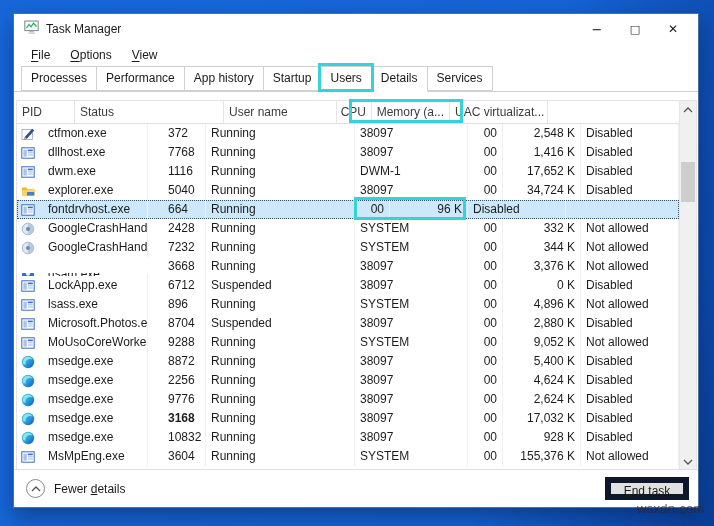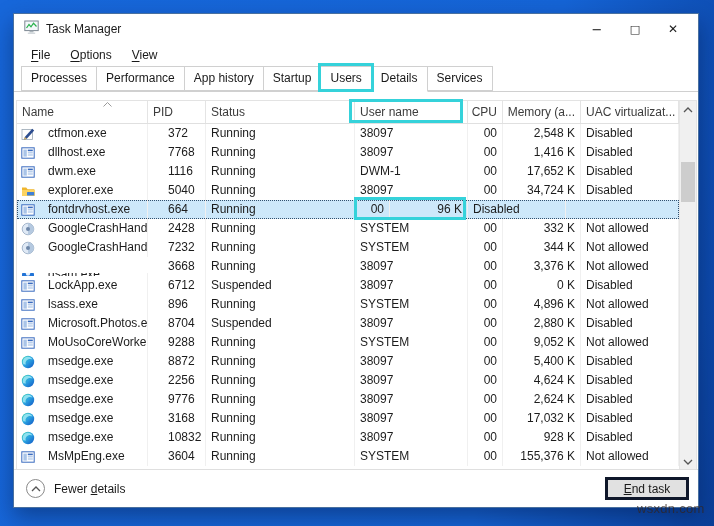--- a/index.html
+++ b/index.html
@@ -53,21 +53,21 @@
   .sbar{position:absolute;top:0;right:0;bottom:0;width:17px;background:#f0f0f0;border-left:1px solid #e6e6e6}
   .sb-btn{height:17px;display:flex;align-items:center;justify-content:center}
   .sb-down{position:absolute;bottom:0;left:0;right:0}
   .sb-thumb{position:absolute;left:1px;right:1px;top:61px;height:40px;background:#cdcdcd}
   
   .statusbar{position:absolute;left:0;right:0;bottom:0;height:38px;border-top:1px solid #dfdfdf;background:#fff;display:flex;align-items:center;justify-content:space-between;padding:0 9px;font-size:12px;color:#1a1a1a}
   .fewer{display:flex;align-items:center;gap:9px;cursor:default;padding-left:3px}
   .circ{width:19px;height:19px;border:1px solid #8a8a8a;border-radius:50%;display:flex;align-items:center;justify-content:center}
   .endtask{
     font-family:"Liberation Sans",sans-serif;font-size:12px;color:#1a1a1a;
-    width:84px;height:23px;background:#e1e1e1;border:3px solid #0f172a;cursor:default
+    width:84px;height:23px;background:#e1e1e1;border:6px solid #0f172a;cursor:default
   }
   
   .ann{position:absolute;border:3px solid #35d2da;pointer-events:none;z-index:30}
   #ann-tab{left:318px;top:63px;width:56px;height:29px}
   #ann-user{left:349px;top:99px;width:114px;height:24px}
   #ann-umfd{left:354px;top:197px;width:112px;height:23px}
   
   .watermark{position:absolute;left:637px;top:501px;z-index:40;font-size:13px;color:#32241f;opacity:.72;letter-spacing:.3px}
 </style>
 </head>
@@ -101,26 +101,20 @@
       <div class="tab">Performance</div>
       <div class="tab">App history</div>
       <div class="tab">Startup</div>
       <div class="tab">Users</div>
       <div class="tab active">Details</div>
       <div class="tab">Services</div>
     </div>
 
   <div class="listview">
     <div class="lv-header" id="lv-header">
-        <div class="hcell al" style="flex: 0 0 131px;">
-          <span>Name</span>
-          <span class="sort-glyph"><svg width="9" height="5" viewBox="0 0 9 5">
-              <polyline points="0.5,4.5 4.5,0.5 8.5,4.5" fill="none" stroke="#9a9a9a"></polyline>
-            </svg></span>
-        </div>
         <div class="hcell al" style="flex: 0 0 58px;">
           <span>PID</span>
         </div>
         <div class="hcell al" style="flex: 0 0 149px;">
           <span>Status</span>
         </div>
         <div class="hcell al" style="flex: 0 0 113px;">
           <span>User name</span>
         </div>
         <div class="hcell ar" style="flex: 0 0 35px;">
@@ -445,21 +439,21 @@
                     <stop offset="0.5" stop-color="#2aa2e0"></stop>
                     <stop offset="1" stop-color="#1053c4"></stop>
                   </linearGradient>
                 </defs>
                 <circle cx="7" cy="7" r="6.2" fill="url(#eg)"></circle>
                 <path d="M2.3 9.2 a5 5 0 0 1 9.2-4.6 c-1.6-.9-4.6-.9-6.1 1.1 c-1.3 1.7-.9 2.8-.4 3.8 Z" fill="#9fe8f4" opacity="0.85"></path>
               </svg>
             </span>
             <span>msedge.exe</span>
           </div>
-          <div class="cell c-pid al" style="flex: 0 0 58px;">3168</div>
+          <div class="cell c-pid al" style="flex: 0 0 58px; font-weight: bold;">3168</div>
           <div class="cell c-status al" style="flex: 0 0 149px;">Running</div>
           <div class="cell c-user al" style="flex: 0 0 113px;">38097</div>
           <div class="cell c-cpu ar" style="flex: 0 0 35px;">00</div>
           <div class="cell c-memory ar" style="flex: 0 0 78px;">17,032 K</div>
           <div class="cell c-uac al" style="flex: 0 0 98px;">Disabled</div>
         </div>
         <div class="lv-row">
           <div class="cell c-name al" style="flex: 0 0 131px;">
             <span class="ricon">
               <svg width="14" height="14" viewBox="0 0 14 14">

